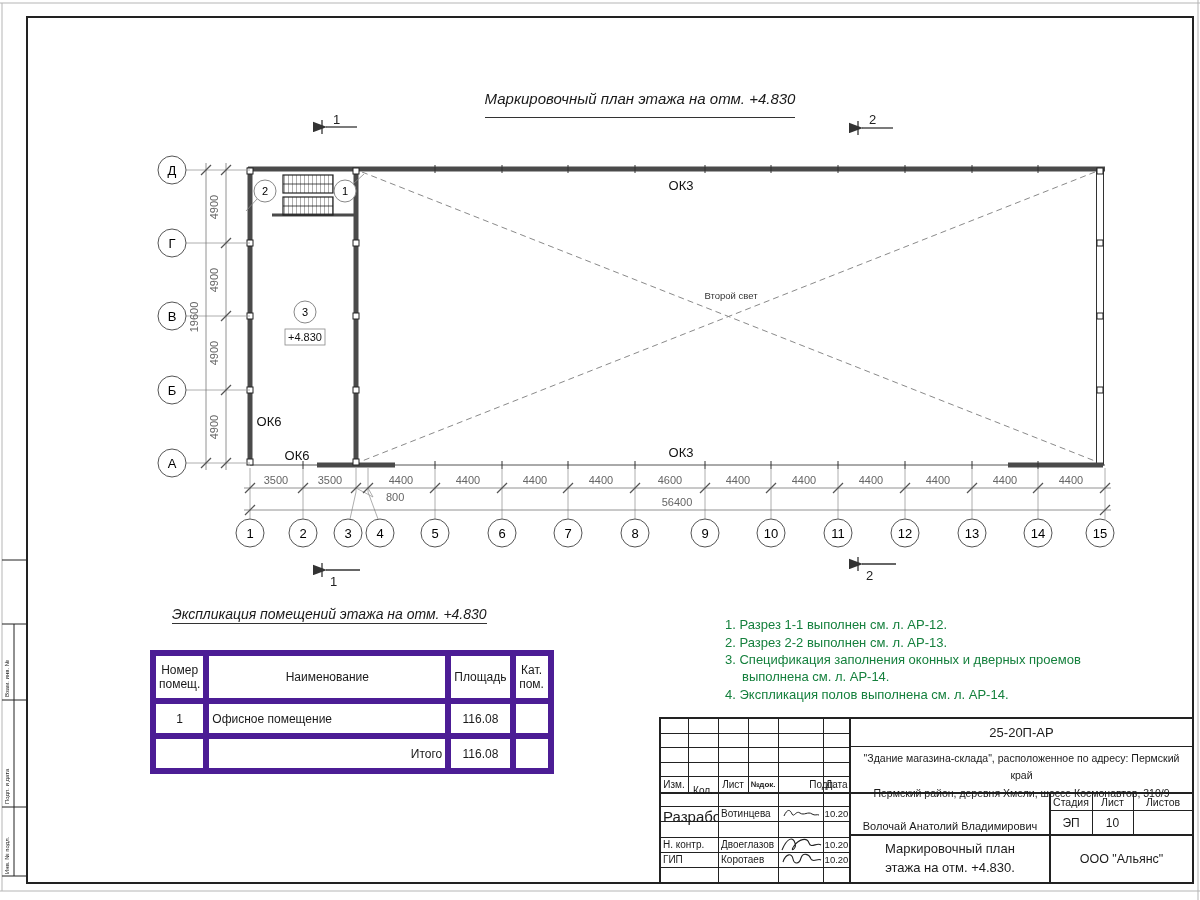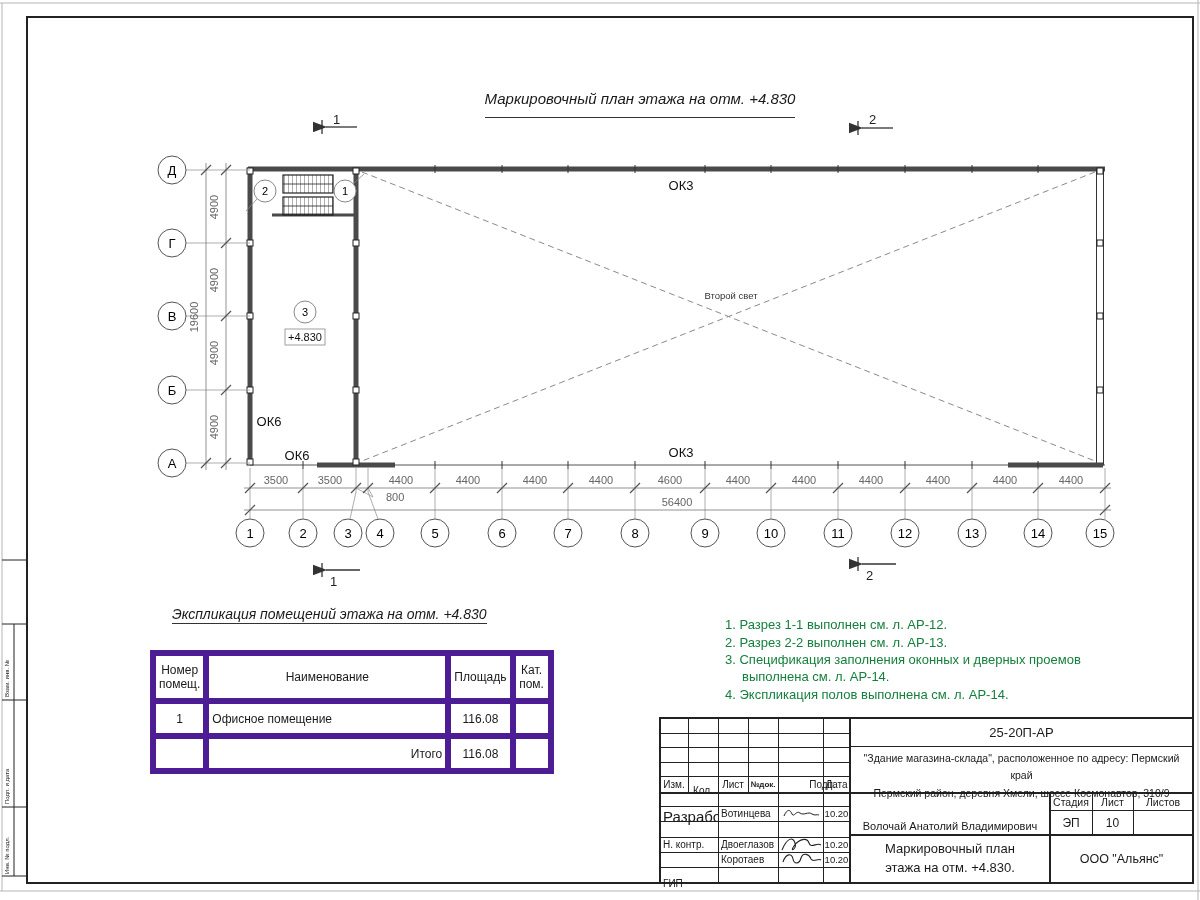--- a/index.html
+++ b/index.html
@@ -377,21 +377,21 @@
 <div class="tb-text center" style="left:823px;top:776px;width:27px;height:17px;font-size:10px;">Дата</div>
 
 <div class="tb-text" style="left:663px;top:808px;width:55px;font-size:15px;">Разработал</div>
 <div class="tb-text" style="left:721px;top:808px;width:56px;font-size:10px;">Вотинцева</div>
 <div class="tb-text center" style="left:823px;top:806px;width:27px;height:15px;font-size:9.5px;">10.20</div>
 
 <div class="tb-text" style="left:663px;top:839px;width:55px;font-size:10px;">Н. контр.</div>
 <div class="tb-text" style="left:721px;top:839px;width:58px;font-size:10px;">Двоеглазов</div>
 <div class="tb-text center" style="left:823px;top:837px;width:27px;height:15px;font-size:9.5px;">10.20</div>
 
-<div class="tb-text" style="left:663px;top:878px;width:55px;font-size:10px;">ГИП</div>
+<div class="tb-text" style="left:663px;top:854px;width:55px;font-size:10px;">ГИП</div>
 <div class="tb-text" style="left:721px;top:854px;width:58px;font-size:10px;">Коротаев</div>
 <div class="tb-text center" style="left:823px;top:852px;width:27px;height:15px;font-size:9.5px;">10.20</div>
 
 <svg class="sig" style="left:781px;top:806px;" width="40" height="15">
   <path d="M3 10 C6 3 9 3 11 8 C13 12 15 4 19 7 C23 10 27 5 31 8 C34 10 36 8 38 9" fill="none" stroke="#222" stroke-width="1"></path>
 </svg>
 <svg class="sig" style="left:779px;top:834px;" width="44" height="22">
   <path d="M3 16 C8 4 14 2 16 9 C18 15 10 19 15 12 C20 5 28 3 30 9 C32 15 38 8 42 11" fill="none" stroke="#222" stroke-width="1.1"></path>
 </svg>
 <svg class="sig" style="left:779px;top:850px;" width="44" height="18">

